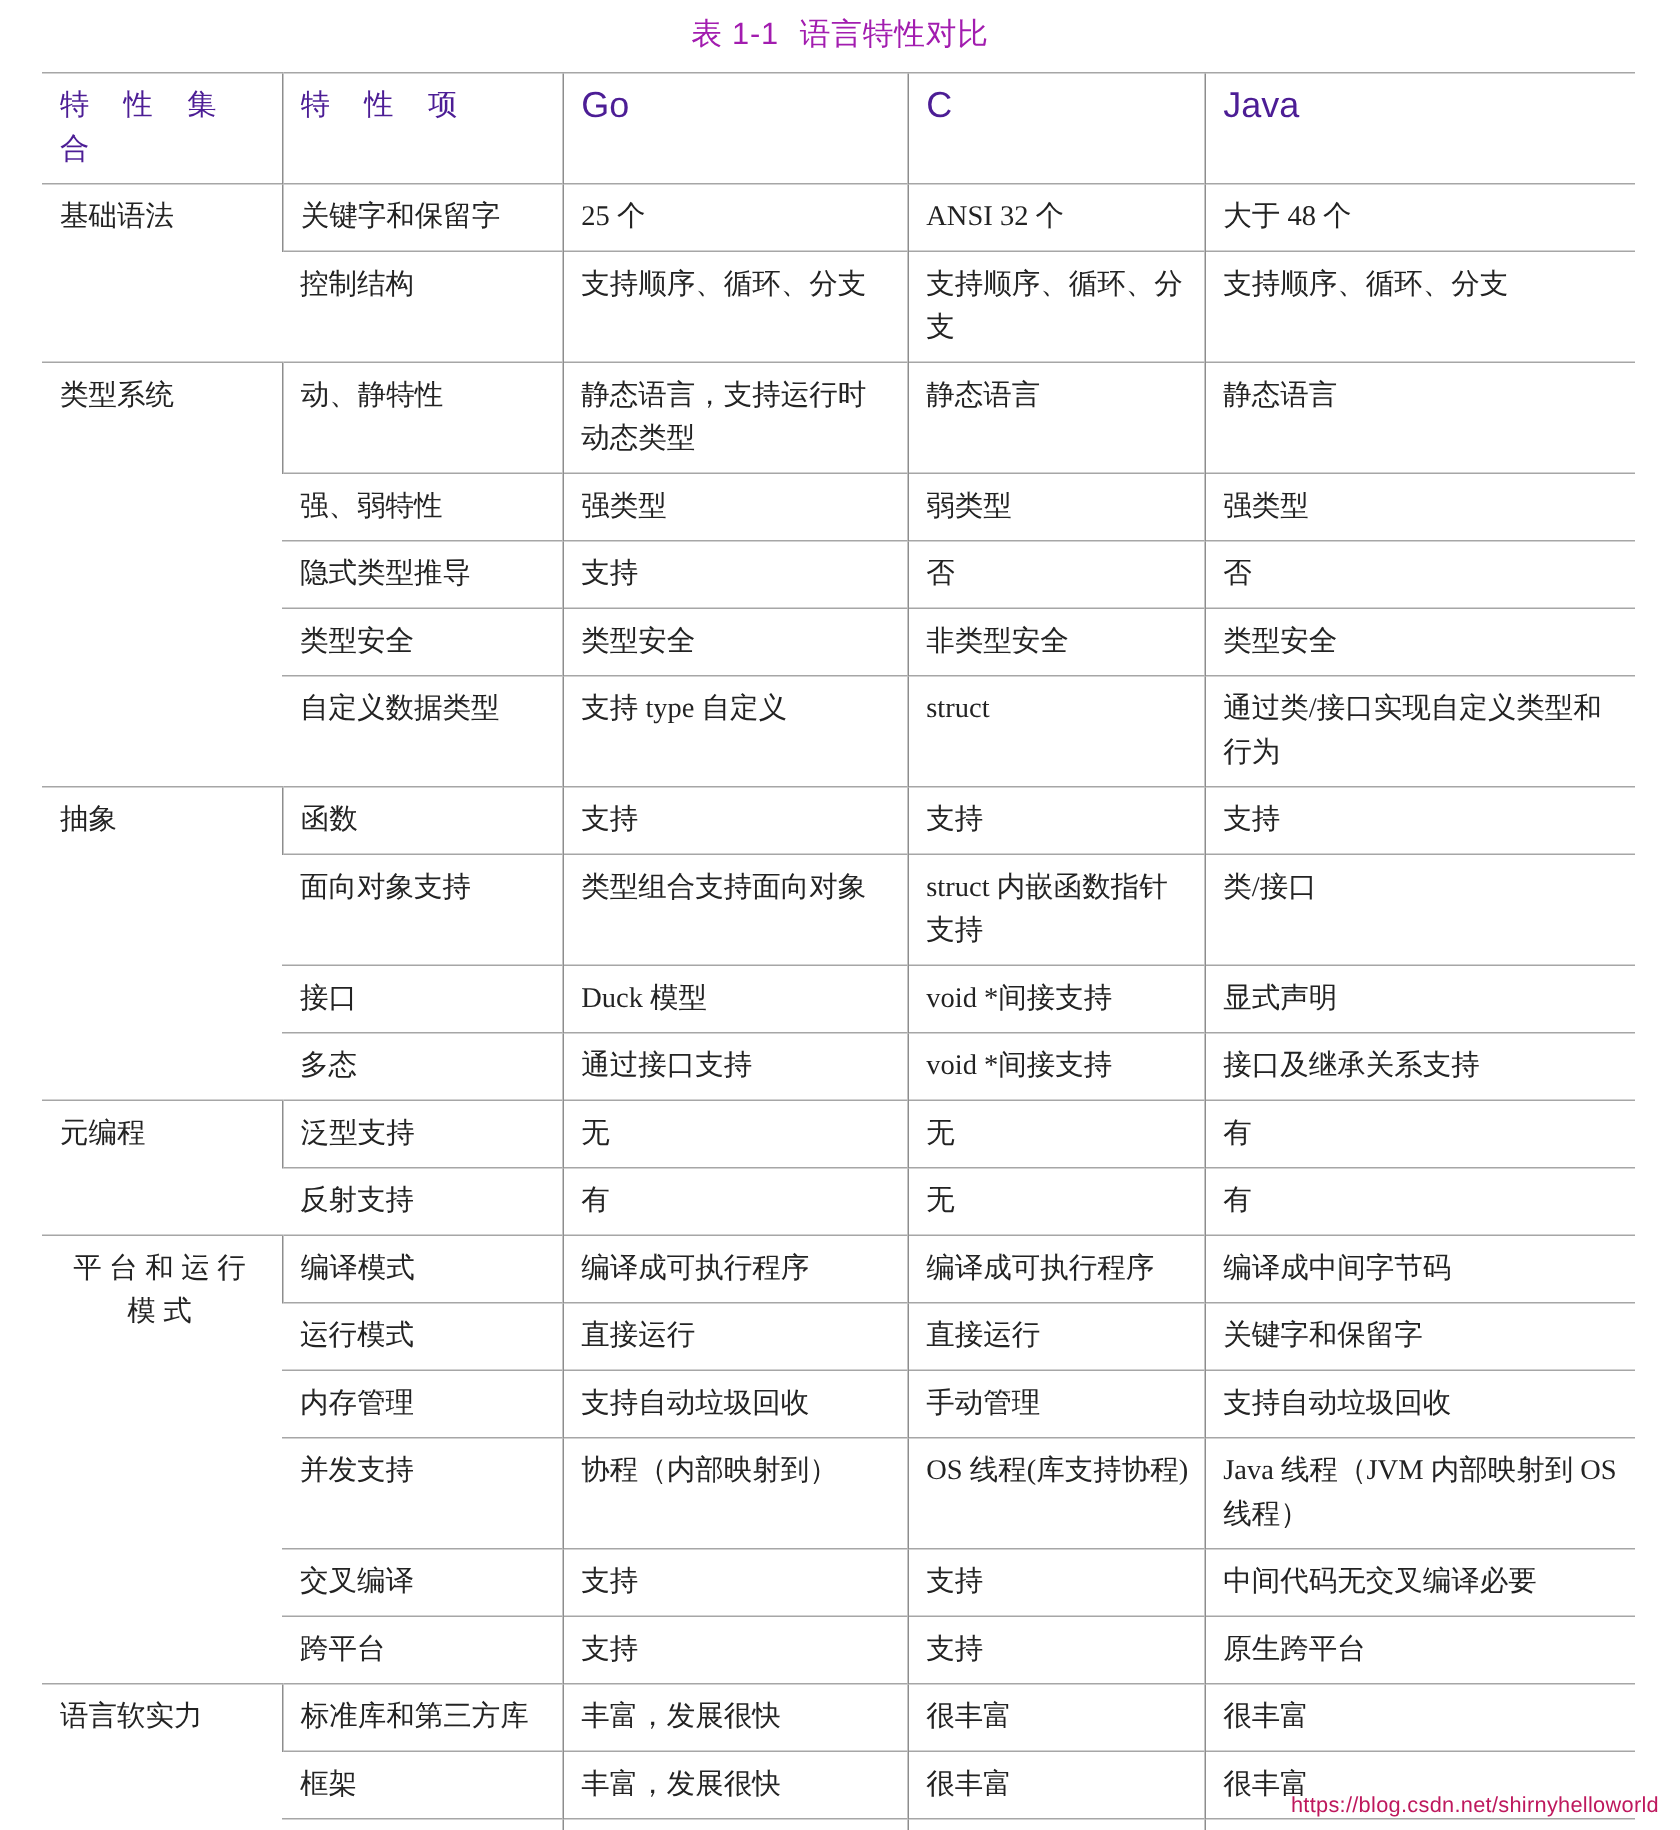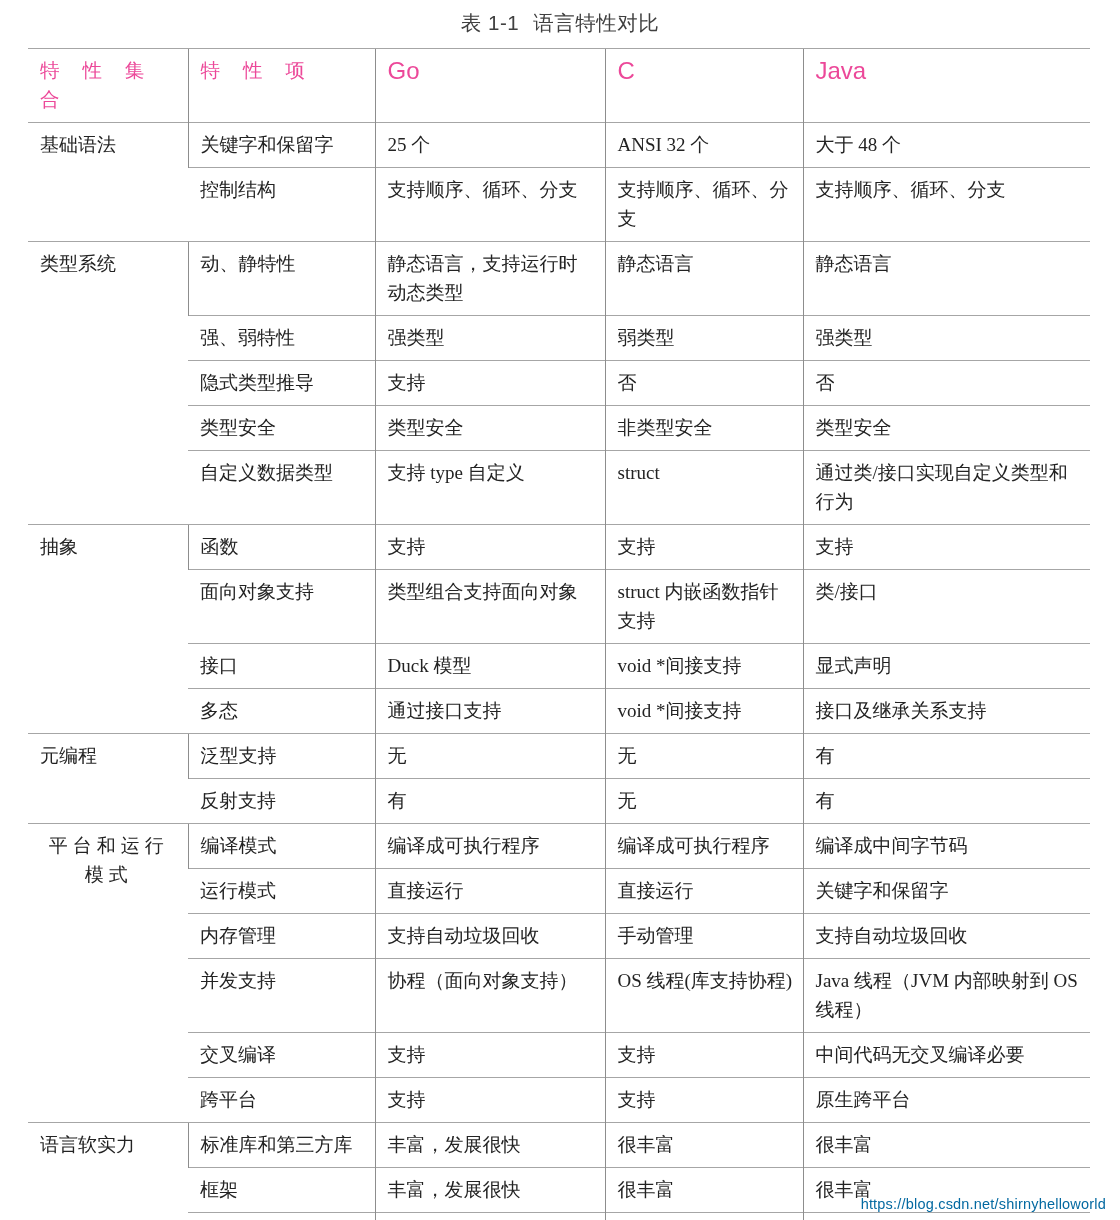--- a/index.html
+++ b/index.html
@@ -22,21 +22,21 @@
     height: 1220px;
     box-sizing: border-box;
   }
 
   
   .table-title {
     text-align: center;
     font-family: "Liberation Sans", "DejaVu Sans", sans-serif;
     font-size: 20.5px;
     font-weight: 500;
-    color: #404040;
+    color: #a21caf;
     letter-spacing: 0.5px;
     padding-top: 10px;
     padding-bottom: 0px;
     height: 36px;
     line-height: 26px;
     box-sizing: border-box;
   }
   .table-title .tgap { display: inline-block; width: 14px; }
 
   
@@ -83,21 +83,21 @@
   .rule-head td, .rule-head th { border-top: 2.2px solid #555; }
 
   table.cmp tr.last-row td { border-bottom: 3px solid #4a4a4a; }
 
   
   thead th {
     font-size: 19.5px;
     padding-top: 9px;
     padding-bottom: 10px;
     line-height: 30px;
-    color: #ec4899;
+    color: #4c1d95;
   }
   th.justify-head {
     text-align: left;
     font-family: "Liberation Serif", serif;
   }
   th.justify-head .sp {
     display: inline-block;
     letter-spacing: 9px;
   }
   th.ctr { text-align: center; font-family: "Liberation Sans", "DejaVu Sans", sans-serif; font-size: 24px; }
@@ -113,21 +113,21 @@
   td.item { padding-left: 13px; margin-top: 39px; }
   td.val  { padding-left: 12px; }
 
   
   .watermark {
     position: absolute;
     right: 14px;
     bottom: 8px;
     font-family: "Liberation Sans", "DejaVu Sans", sans-serif;
     font-size: 14.5px;
-    color: #0369a1;
+    color: #be185d;
     letter-spacing: 0.2px;
     white-space: nowrap;
     user-select: none;
   }
 </style>
 </head>
 <body>
 
 <div class="page">
 
@@ -250,21 +250,21 @@
             <td class="val">关键字和保留字</td>
           </tr>
           <tr>
             <td class="item">内存管理</td>
             <td class="val">支持自动垃圾回收</td>
             <td class="val">手动管理</td>
             <td class="val">支持自动垃圾回收</td>
           </tr>
           <tr>
             <td class="item">并发支持</td>
-            <td class="val">协程（面向对象支持）</td>
+            <td class="val">协程（内部映射到）</td>
             <td class="val">OS 线程(库支持协程)</td>
             <td class="val">Java 线程（JVM 内部映射到 OS 线程）</td>
           </tr>
           <tr>
             <td class="item">交叉编译</td>
             <td class="val">支持</td>
             <td class="val">支持</td>
             <td class="val">中间代码无交叉编译必要</td>
           </tr>
           <tr>

